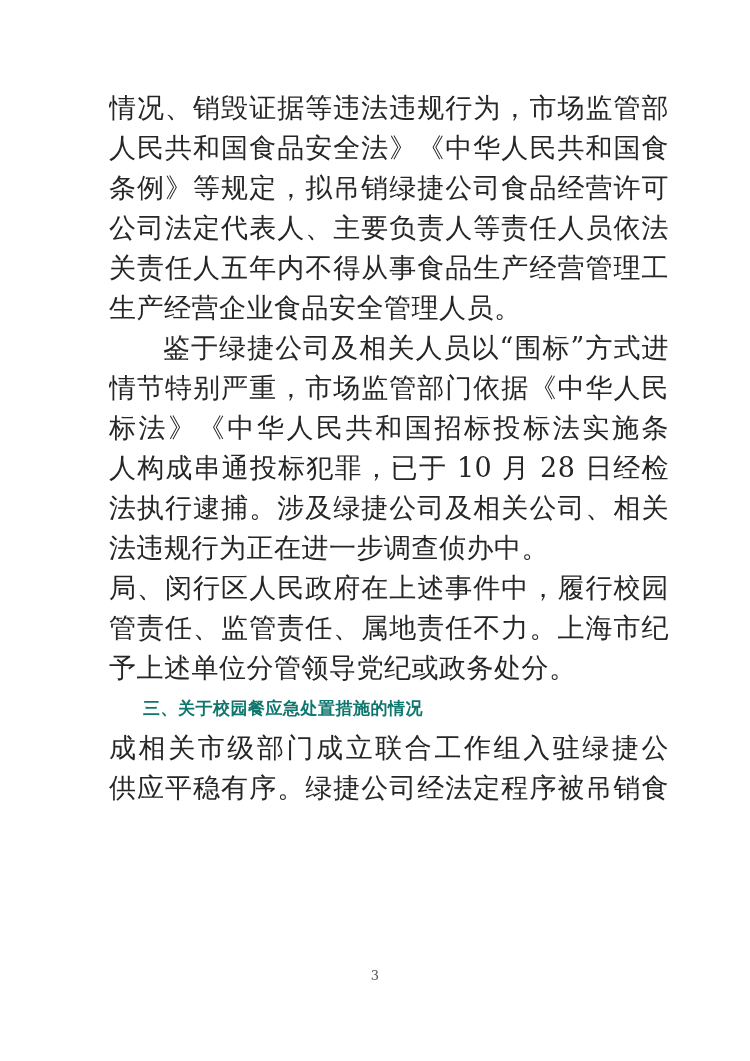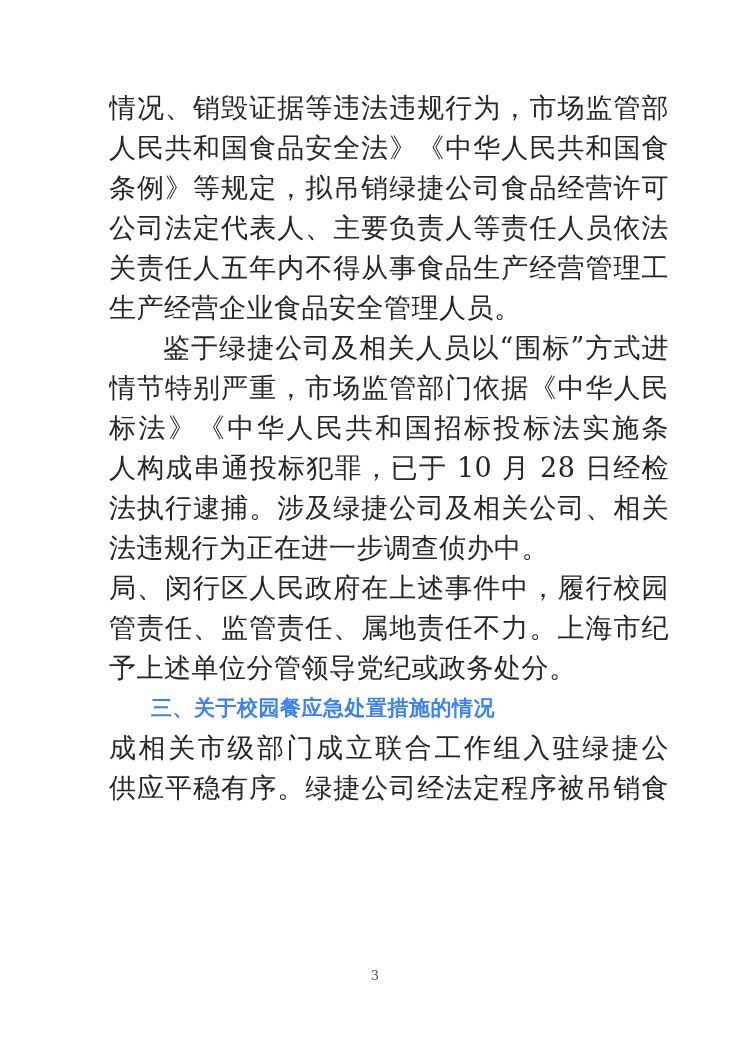--- a/index.html
+++ b/index.html
@@ -39,24 +39,24 @@
   .line--end {
     text-align: center;
     text-align-last: left;
   }
   .line--indent {
     text-indent: 2em;
   }
   .heading-line {
     font-family: "DejaVu Sans", "Liberation Sans", sans-serif;
     font-weight: 700;
-    font-size: 21px;
+    font-size: 17px;
     line-height: 40px;
     height: 40px;
-    color: #3b82f6;
+    color: #0f766e;
     text-indent: 2em;
     text-align: left;
     text-align-last: left;
     letter-spacing: 0.5px;
     overflow: hidden;
   }
   .page-number {
     position: absolute;
     left: 0;
     right: 0;

